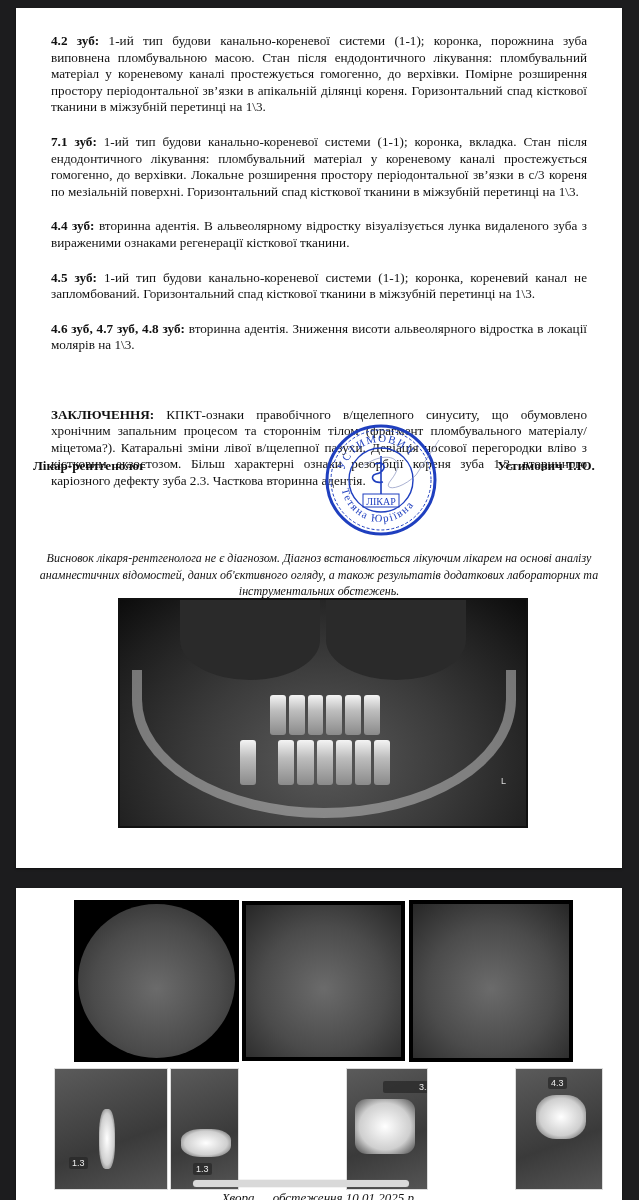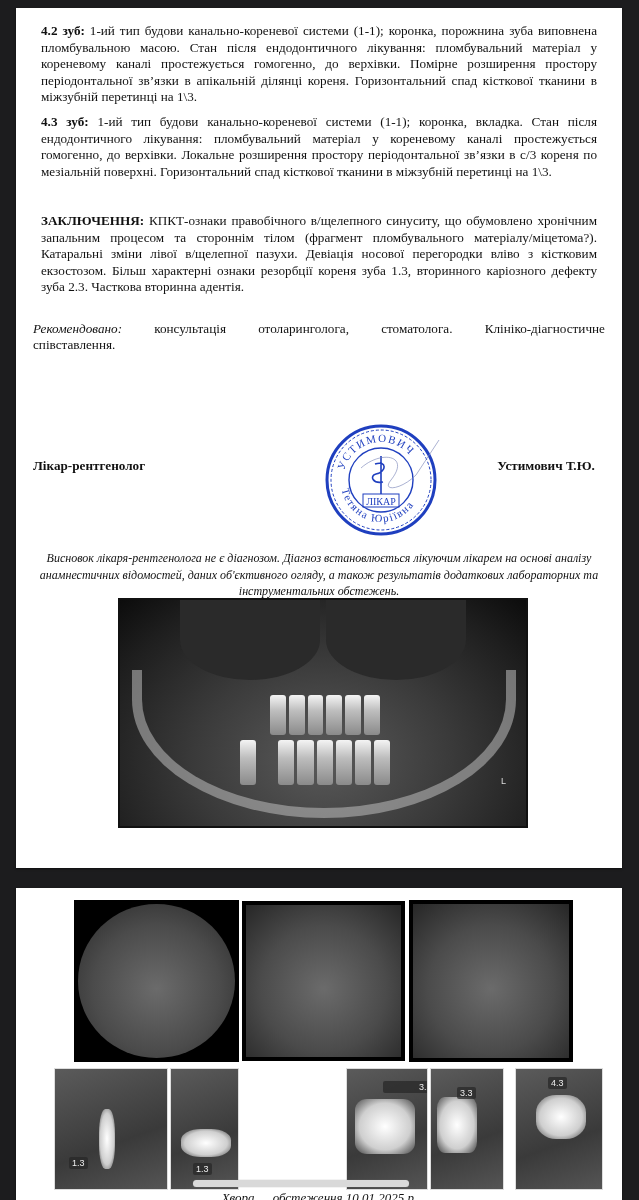--- a/index.html
+++ b/index.html
@@ -9,21 +9,21 @@
     font-family: "Liberation Serif", "DejaVu Serif", serif;
     color: #111;
   }
   .page {
     position: absolute; left: 16px; width: 606px; background: #fff;
     box-shadow: 0 1px 2px rgba(0,0,0,.5);
   }
   #page1 { top: 8px; height: 860px; }
   #page2 { top: 888px; height: 330px; }
   .content { position: absolute; left: 17px; right: 17px; top: 7px; font-size: 13.2px; line-height: 16.6px; text-align: justify; }
-  .para { margin: 8px; }
+  .para { margin: 18px; }
   .para b { font-weight: bold; }
   .gap { height: 16.6px; }
   .italic { font-style: italic; }
   .rec-line { display: flex; justify-content: space-between; }
   .sig-row { position: absolute; left: 17px; right: 17px; top: 450px; font-size: 13.2px; }
   .sig-left { position: absolute; left: 0; top: 0; font-weight: bold; }
   .sig-right { position: absolute; left: 513px; top: 0; transform: translateX(-50%); white-space: nowrap; font-weight: bold; }
   .stamp { position: absolute; left: 305px; top: 412px; width: 120px; height: 120px; }
   .disclaimer {
     position: absolute; left: 17px; right: 17px; top: 542px;
@@ -63,34 +63,27 @@
     position: absolute; left: 0; width: 639px; top: 1190px; text-align: center;
     font-style: italic; font-size: 13px; color: #111;
   }
 </style>
 </head>
 <body>
 
 <div id="page1" class="page">
   <div class="content">
     <p class="para"><b>4.2 зуб:</b><span> 1-ий тип будови канально-кореневої системи (1-1); коронка, порожнина зуба виповнена пломбувальною масою. Стан після ендодонтичного лікування: пломбувальний матеріал у кореневому каналі простежується гомогенно, до верхівки. Помірне розширення простору періодонтальної зв’язки в апікальній ділянці кореня. Горизонтальний спад кісткової тканини в міжзубній перетинці на 1\3.</span></p>
-    <p class="para"><b>4.3 зуб:</b><span> 1-ий тип будови канально-кореневої системи (1-1); коронка, вкладка. Стан після ендодонтичного лікування: пломбувальний матеріал у кореневому каналі простежується гомогенно, до верхівки. Локальне розширення простору періодонтальної зв’язки в с/3 кореня по мезіальній поверхні. Горизонтальний спад кісткової тканини в міжзубній перетинці на 1\3.</span></p>
+    <p class="para"><b>7.1 зуб:</b><span> 1-ий тип будови канально-кореневої системи (1-1); коронка, вкладка. Стан після ендодонтичного лікування: пломбувальний матеріал у кореневому каналі простежується гомогенно, до верхівки. Локальне розширення простору періодонтальної зв’язки в с/3 кореня по мезіальній поверхні. Горизонтальний спад кісткової тканини в міжзубній перетинці на 1\3.</span></p>
+    <p class="para"><b>4.4 зуб:</b><span> вторинна адентія. В альвеолярному відростку візуалізується лунка видаленого зуба з вираженими ознаками регенерації кісткової тканини.</span></p>
+    <p class="para"><b>4.5 зуб:</b><span> 1-ий тип будови канально-кореневої системи (1-1); коронка, кореневий канал не запломбований. Горизонтальний спад кісткової тканини в міжзубній перетинці на 1\3.</span></p>
+    <p class="para"><b>4.6 зуб, 4.7 зуб, 4.8 зуб:</b><span> вторинна адентія. Зниження висоти альвеолярного відростка в локації молярів на 1\3.</span></p>
     <div class="gap"></div>
     <p class="para"><b>ЗАКЛЮЧЕННЯ:</b><span> КПКТ-ознаки правобічного в/щелепного синуситу, що обумовлено хронічним запальним процесом та стороннім тілом (фрагмент пломбувального матеріалу/міцетома?). Катаральні зміни лівої в/щелепної пазухи. Девіація носової перегородки вліво з кістковим екзостозом. Більш характерні ознаки резорбції кореня зуба 1.3, вторинного каріозного дефекту зуба 2.3. Часткова вторинна адентія.</span></p>
     <div class="gap"></div>
-    <div>
-      <div class="rec-line">
-        <span class="italic">Рекомендовано:</span>
-        <span>консультація</span>
-        <span>отоларинголога,</span>
-        <span>стоматолога.</span>
-        <span>Клініко-діагностичне</span>
-      </div>
-      <div>співставлення.</div>
-    </div>
   </div>
 
   <div class="sig-row">
     <span class="sig-left">Лікар-рентгенолог</span>
     <span class="sig-right">Устимович Т.Ю.</span>
   </div>
 
   <svg class="stamp" viewBox="0 0 120 120">
     <defs>
       <path id="arcTop" d="M22,60 A38,38 0 0 1 98,60"></path>
@@ -151,24 +144,20 @@
     <span class="lbl" style="left:14px; top:88px;">1.3</span>
   </div>
   <div class="thumb" style="left:154px; top:180px; width:67px; height:120px;">
     <div class="bright" style="left:10px; top:60px; width:50px; height:28px;"></div>
     <span class="lbl" style="left:22px; top:94px;">1.3</span>
   </div>
   <div class="thumb" style="left:330px; top:180px; width:80px; height:120px;">
     <div class="bright" style="left:8px; top:30px; width:60px; height:55px; border-radius:20%;"></div>
     <span class="lbl" style="left:36px; top:12px;padding-left:36px;">3.2</span>
   </div>
-  <div class="thumb" style="left:414px; top:180px; width:72px; height:120px;">
-    <div class="bright" style="left:6px; top:28px; width:40px; height:56px; border-radius:20%;"></div>
-    <span class="lbl" style="left:26px; top:18px;">3.3</span>
-  </div>
   <div class="thumb" style="left:490px; top:180px; width:86px; height:120px;margin-left:9px;">
     <div class="bright" style="left:20px; top:26px; width:50px; height:44px;"></div>
     <span class="lbl" style="left:32px; top:8px;">4.3</span>
   </div>
 </div>
 
 <div class="hscroll"></div>
 <div class="caption">Хвора … обстеження 10.01.2025 р.</div>
 
 </body></html>

